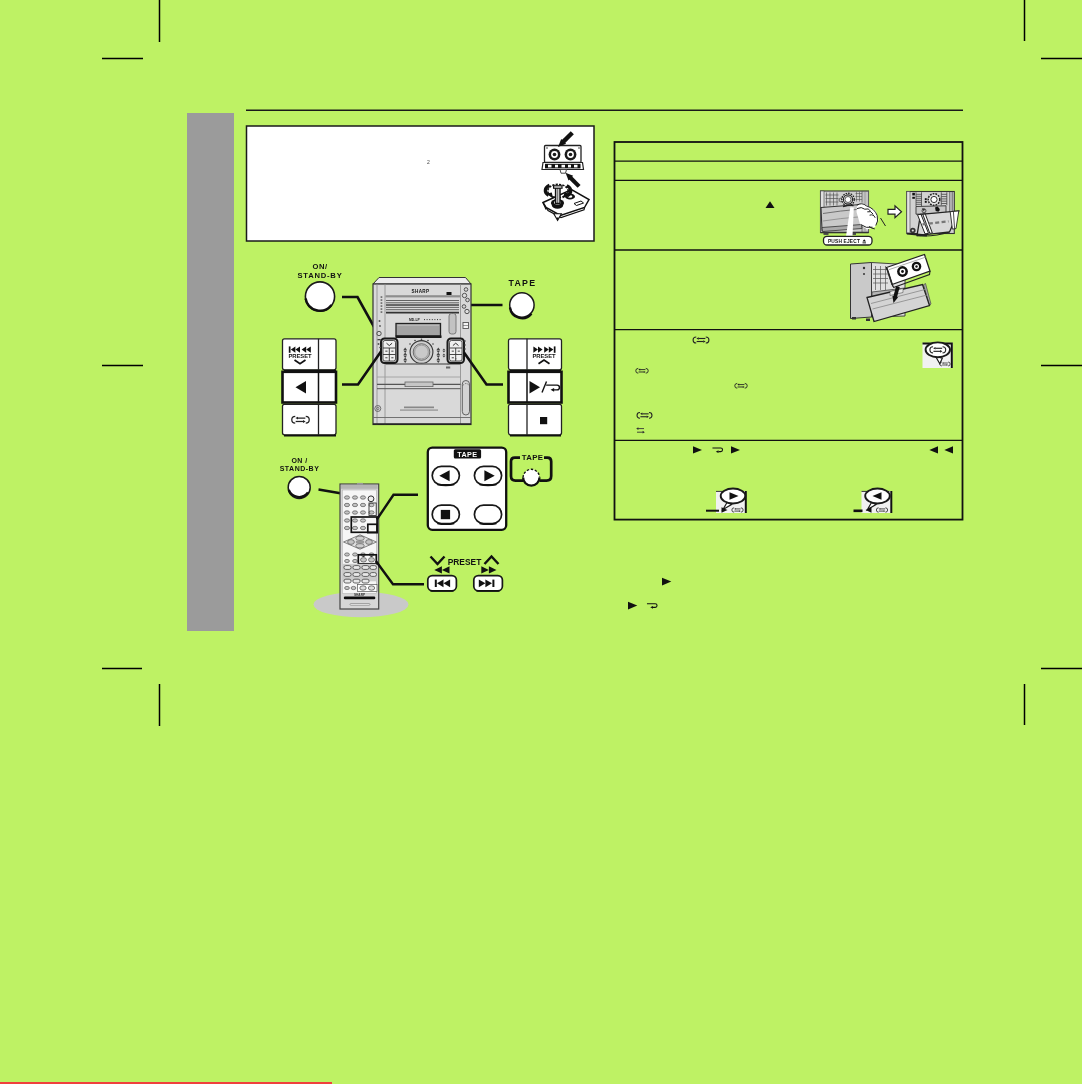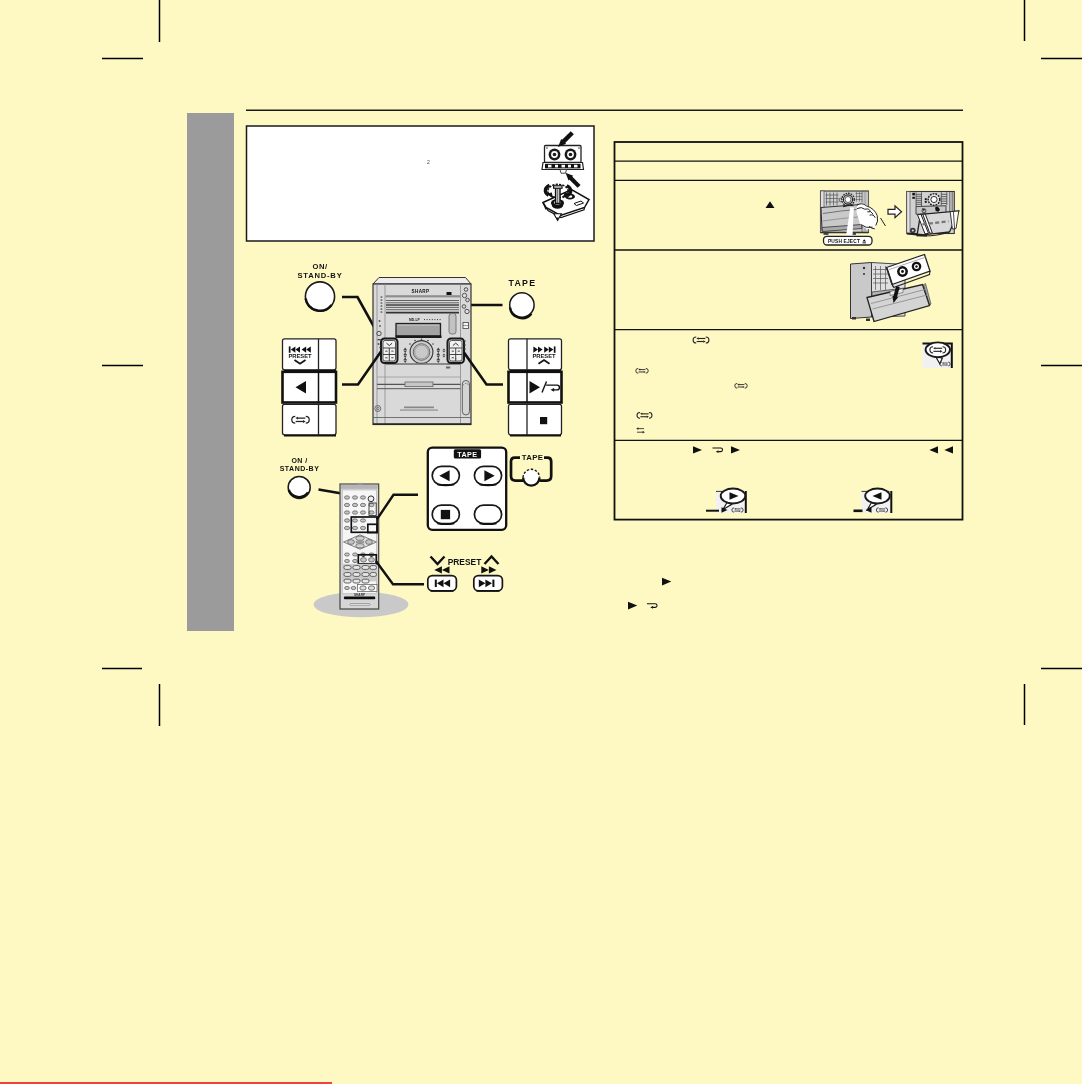--- a/index.html
+++ b/index.html
@@ -1,16 +1,16 @@
 <!DOCTYPE html>
 <html><head>
 <meta charset="utf-8">
 <style>
 html,body{margin:0;padding:0;background:#fff;}
-#page{position:relative;width:1082px;height:1084px;background:#fef9c3;overflow:hidden;font-family:"Liberation Sans",sans-serif;}
+#page{position:relative;width:1082px;height:1084px;background:#bef264;overflow:hidden;font-family:"Liberation Sans",sans-serif;}
 #art{position:absolute;top:0;left:0;}
 </style>
 </head>
 <body>
 <div id="page">
 <svg id="art" width="1082" height="1084" viewBox="0 0 1082 1084" xmlns="http://www.w3.org/2000/svg">
 <defs>
 <g id="rm" stroke="#222" fill="none" stroke-width="1.2">
   <path d="M-5,-3.2 Q-8.3,-3.2 -8.3,0 Q-8.3,3.2 -5,3.2"></path>
   <path d="M5,-3.2 Q8.3,-3.2 8.3,0 Q8.3,3.2 5,3.2"></path>

